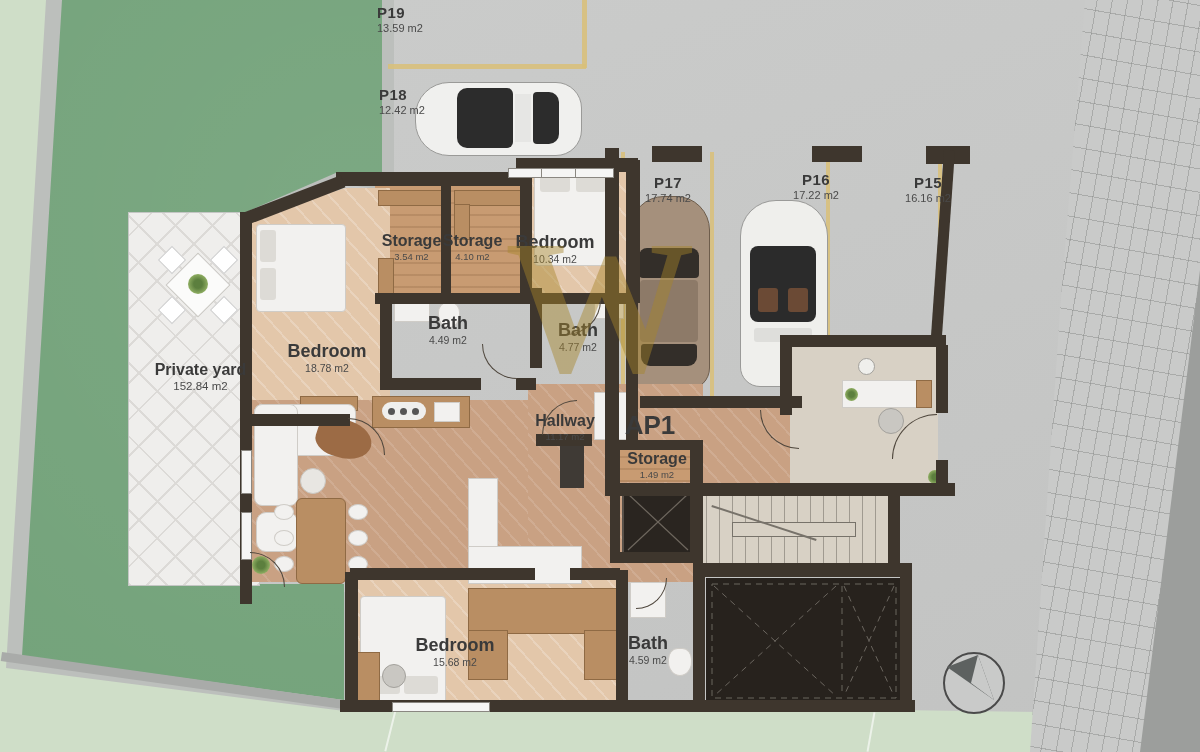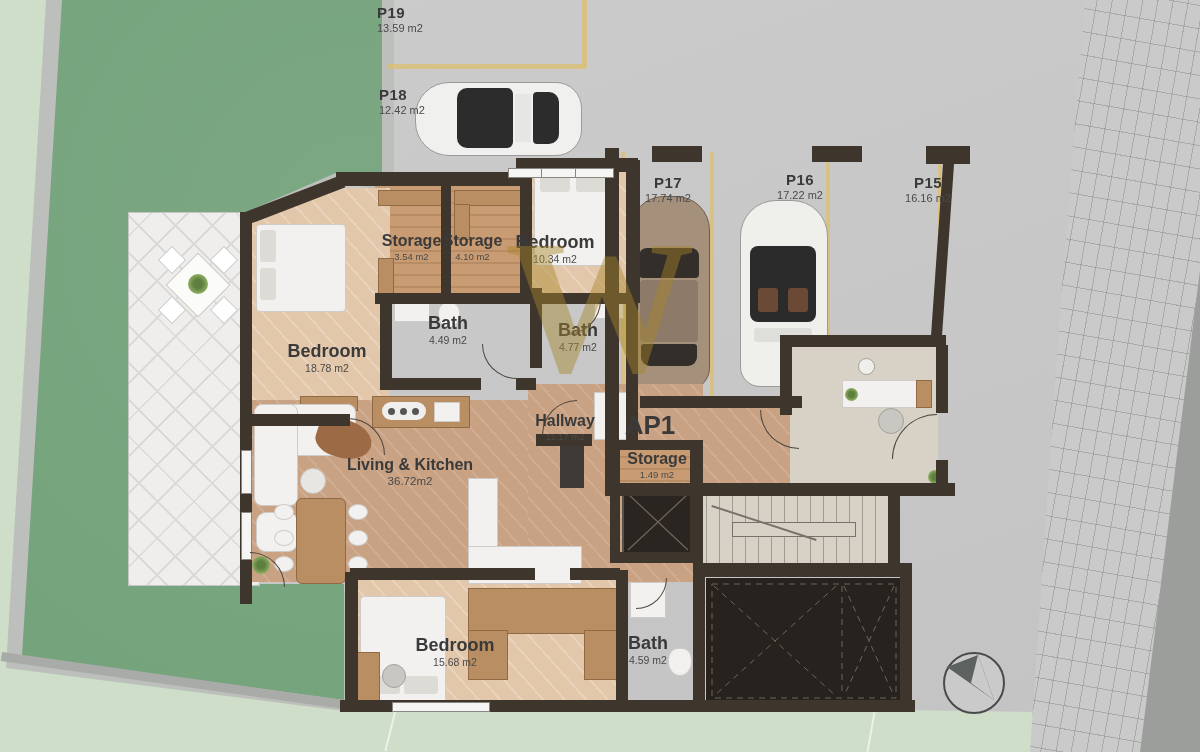--- a/index.html
+++ b/index.html
@@ -260,21 +260,21 @@
     <div class="parea">13.59 m2</div>
   </div>
   <div class="lblwrap" style="left:379px;top:86px;width:80px;text-align:left;">
     <div class="pname">P18</div>
     <div class="parea">12.42 m2</div>
   </div>
   <div class="lblwrap" style="left:628px;top:174px;width:80px;">
     <div class="pname">P17</div>
     <div class="parea">17.74 m2</div>
   </div>
-  <div class="lblwrap" style="left:760px;top:171px;width:80px;">
+  <div class="lblwrap" style="left:776px;top:171px;width:80px;">
     <div class="pname">P16</div>
     <div class="parea">17.22 m2</div>
   </div>
   <div class="lblwrap" style="left:888px;top:174px;width:80px;">
     <div class="pname">P15</div>
     <div class="parea">16.16 m2</div>
   </div>
 
   <div class="lblwrap" style="left:369px;top:232px;width:85px;">
     <div class="rname sm">Storage</div>
@@ -293,23 +293,23 @@
     <div class="rarea">4.49 m2</div>
   </div>
   <div class="lblwrap" style="left:533px;top:320px;width:90px;">
     <div class="rname">Bath</div>
     <div class="rarea">4.77 m2</div>
   </div>
   <div class="lblwrap" style="left:277px;top:341px;width:100px;">
     <div class="rname">Bedroom</div>
     <div class="rarea">18.78 m2</div>
   </div>
-  <div class="lblwrap" style="left:330px;top:456px;width:160px;">
-    <div class="rname" style="font-size:16px;">Living &amp; Kitchen</div>
-    <div class="rarea" style="font-size:11.5px;">36.72m2</div>
+  <div class="lblwrap" style="left:133px;top:361px;width:135px;">
+    <div class="rname" style="font-size:16px;">Private yard</div>
+    <div class="rarea" style="font-size:11.5px;">152.84 m2</div>
   </div>
   <div class="lblwrap" style="left:520px;top:412px;width:90px;">
     <div class="rname sm">Hallway</div>
     <div class="rarea sm">11.17 m2</div>
   </div>
   <div class="lblwrap" style="left:608px;top:410px;width:84px;">
     <div style="font-weight:bold;font-size:26px;color:#3a3a3a;">AP1</div>
   </div>
   <div class="lblwrap" style="left:612px;top:450px;width:90px;">
     <div class="rname sm">Storage</div>

